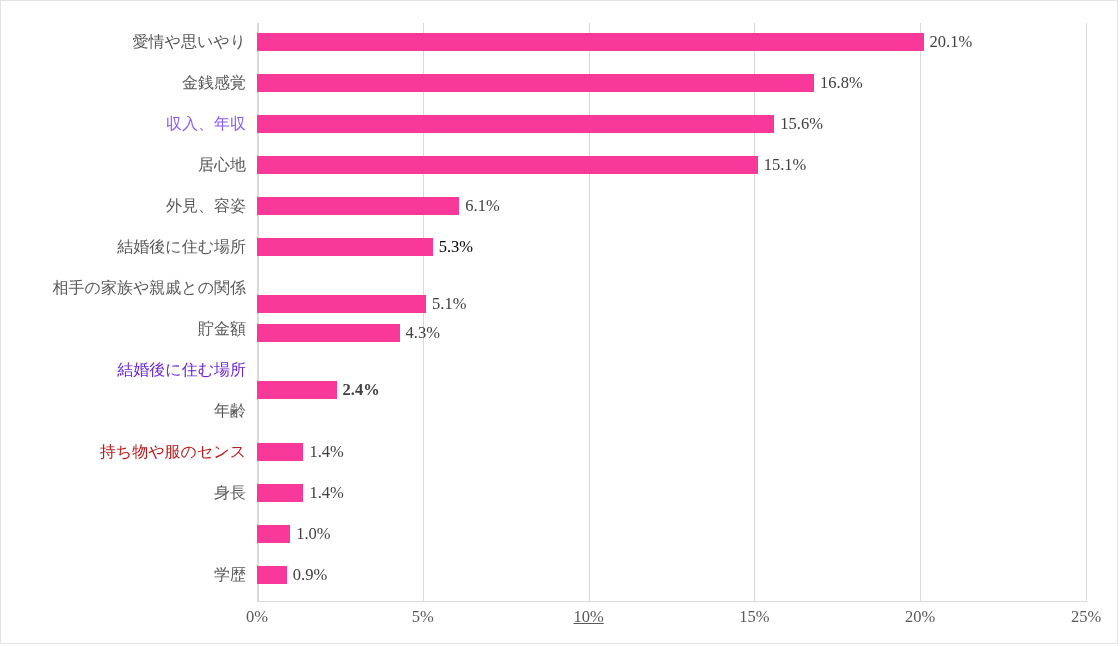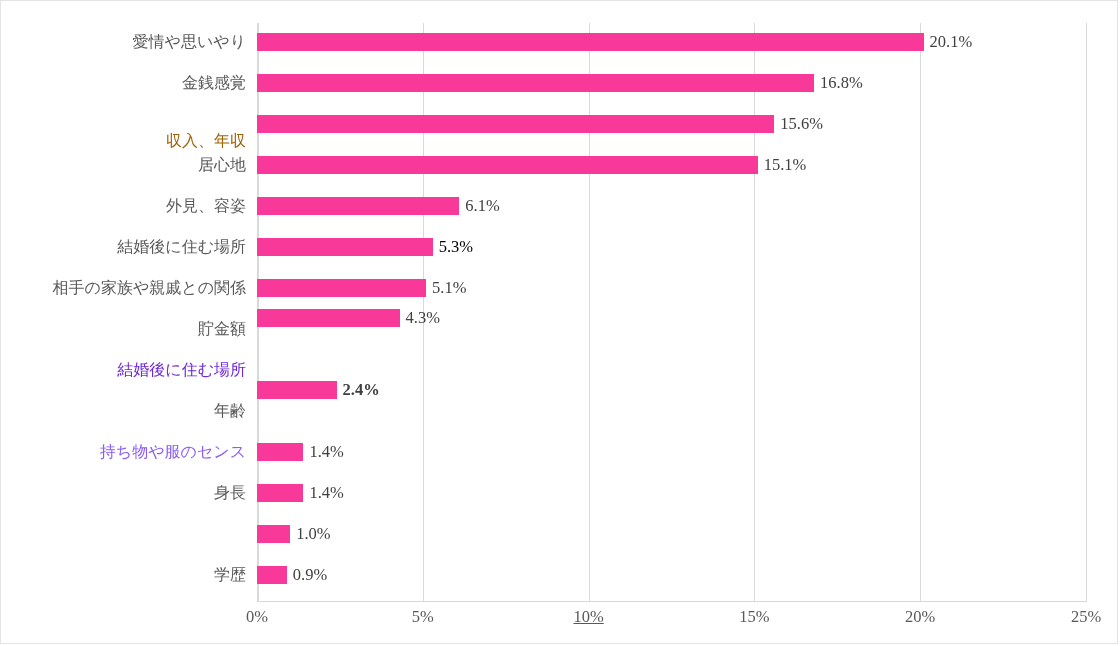--- a/index.html
+++ b/index.html
@@ -128,25 +128,25 @@
           <div class="bar-value" style="left: 506.716px; color: rgb(64, 64, 64);">15.1%</div>
         </div>
         <div class="bar-row" style="top: 174px; width: 829px;">
           <div class="bar" style="width: 202.276px; background: rgb(249, 57, 154);"></div>
           <div class="bar-value" style="left: 208.276px; color: rgb(64, 64, 64);">6.1%</div>
         </div>
         <div class="bar-row" style="top: 215px; width: 829px;">
           <div class="bar" style="width: 175.748px; background: rgb(249, 57, 154);"></div>
           <div class="bar-value" style="left: 181.748px; color: #000000;">5.3%</div>
         </div>
-        <div class="bar-row" style="top: 256px; width: 829px; text-decoration: underline;">
+        <div class="bar-row" style="top: 272px; width: 829px; text-decoration: underline;">
           <div class="bar" style="width: 169.116px; background: rgb(249, 57, 154);"></div>
           <div class="bar-value" style="left: 175.116px; color: rgb(64, 64, 64);">5.1%</div>
         </div>
-        <div class="bar-row" style="top: 286px; width: 829px;">
+        <div class="bar-row" style="top: 301px; width: 829px;">
           <div class="bar" style="width: 142.588px; background: rgb(249, 57, 154);"></div>
           <div class="bar-value" style="left: 148.588px; color: rgb(64, 64, 64);">4.3%</div>
         </div>
         <div class="bar-row" style="top: 358px; width: 829px; font-weight: bold;">
           <div class="bar" style="width: 79.584px; background: rgb(249, 57, 154);"></div>
           <div class="bar-value" style="left: 85.584px; color: rgb(64, 64, 64);">2.4%</div>
         </div>
         <div class="bar-row" style="top: 420px; width: 829px;">
           <div class="bar" style="width: 46.424px; background: rgb(249, 57, 154);"></div>
           <div class="bar-value" style="left: 52.424px; color: rgb(64, 64, 64);">1.4%</div>
@@ -162,29 +162,29 @@
         <div class="bar-row" style="top: 543px; width: 829px;">
           <div class="bar" style="width: 29.844px; background: rgb(249, 57, 154);"></div>
           <div class="bar-value" style="left: 35.844px; color: rgb(64, 64, 64);">0.9%</div>
         </div>
       </div>
   </div>
 
   <div id="cat-labels">
       <div class="cat-label" style="top: 19px; color: rgb(89, 89, 89);">愛情や思いやり</div>
       <div class="cat-label" style="top: 60px; color: rgb(89, 89, 89);">金銭感覚</div>
-      <div class="cat-label" style="top: 118px; color: #a16207;">収入、年収</div>
+      <div class="cat-label" style="top: 101px; color: #8b5cf6;">収入、年収</div>
       <div class="cat-label" style="top: 142px; color: rgb(89, 89, 89);">居心地</div>
       <div class="cat-label" style="top: 183px; color: rgb(89, 89, 89);">外見、容姿</div>
       <div class="cat-label" style="top: 224px; color: rgb(89, 89, 89);">結婚後に住む場所</div>
       <div class="cat-label" style="top: 265px; color: rgb(89, 89, 89);">相手の家族や親戚との関係</div>
       <div class="cat-label" style="top: 306px; color: rgb(89, 89, 89);">貯金額</div>
       <div class="cat-label" style="top: 347px; color: #6d28d9;">結婚後に住む場所</div>
       <div class="cat-label" style="top: 388px; color: rgb(89, 89, 89);">年齢</div>
-      <div class="cat-label" style="top: 429px; color: #8b5cf6;">持ち物や服のセンス</div>
+      <div class="cat-label" style="top: 429px; color: #b91c1c;">持ち物や服のセンス</div>
       <div class="cat-label" style="top: 470px; color: rgb(89, 89, 89);">身長</div>
       <div class="cat-label" style="top: 552px; color: rgb(89, 89, 89);">学歴</div>
     </div>
 
   <div id="x-axis-line"></div>
   <div id="x-tick-labels">
       <div class="x-tick" style="left: 256px;">0%</div>
       <div class="x-tick" style="left: 421.8px;">5%</div>
       <div class="x-tick" style="left: 587.6px; text-decoration: underline;">10%</div>
       <div class="x-tick" style="left: 753.4px;">15%</div>

